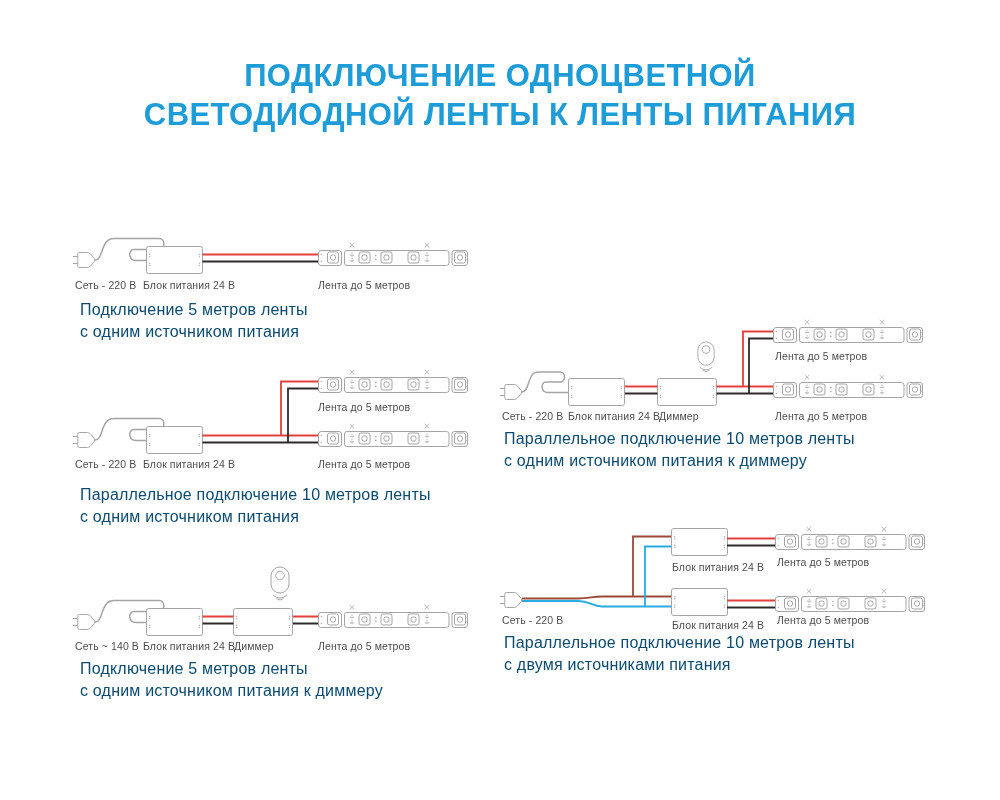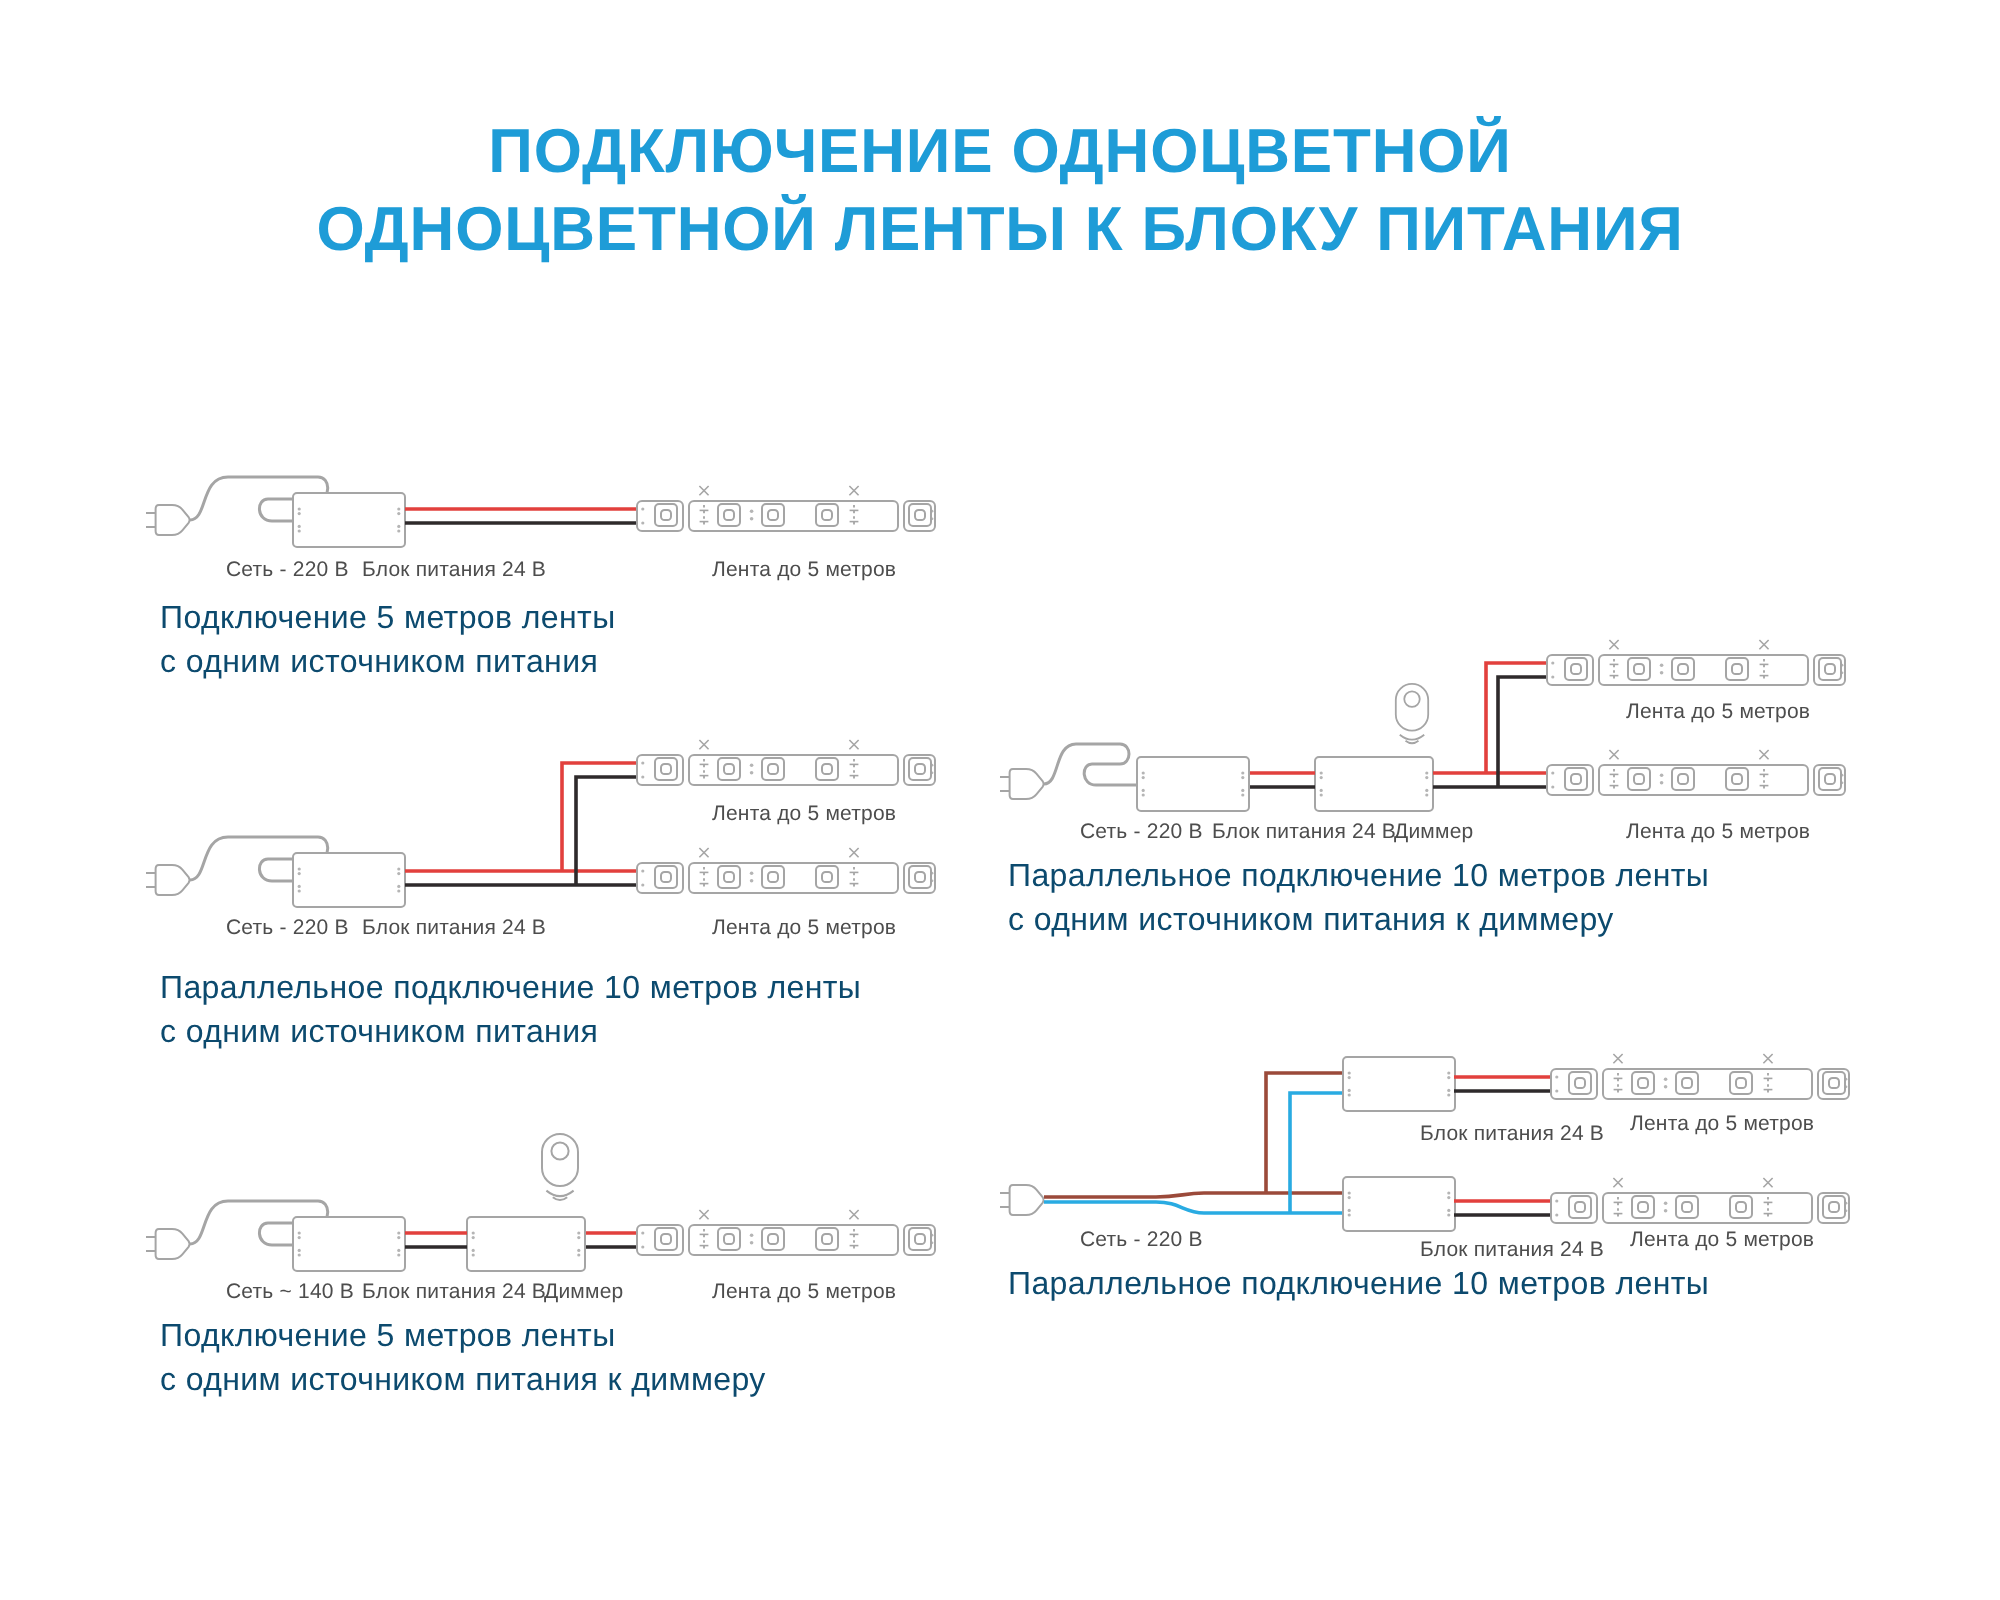--- a/index.html
+++ b/index.html
@@ -2,40 +2,40 @@
 <html><head>
 <meta charset="utf-8">
 <style>
   html,body{margin:0;padding:0;background:#fff;}
   .page{position:relative;width:1000px;height:800px;background:#fff;overflow:hidden;
         font-family:"Liberation Sans", sans-serif;}
   .title{position:absolute;top:56px;left:0;right:0;text-align:center;
          font-size:31px;line-height:39px;font-weight:bold;color:#1e9cd7;letter-spacing:.4px;}
   .title span{display:block;}
   svg.canvas{position:absolute;left:0;top:0;width:1000px;height:800px;}
-  .lbl{position:absolute;font-size:10.5px;color:#4d4d4d;white-space:nowrap;letter-spacing:.1px;margin-left:38px;}
+  .lbl{position:absolute;font-size:10.5px;color:#4d4d4d;white-space:nowrap;letter-spacing:.1px;}
   .caption{position:absolute;font-size:16px;line-height:22px;color:#0c4a6e;
            white-space:nowrap;letter-spacing:.2px;}
   
   .s{stroke:#a5a5a5;fill:#fff;stroke-width:1;}
   .sl{stroke:#a5a5a5;stroke-width:1;fill:none;}
   .cut{stroke:#a5a5a5;stroke-width:.9;stroke-dasharray:1.3 1.5;fill:none;}
   .tick{stroke:#a5a5a5;stroke-width:.8;fill:none;}
   .dot{fill:#b5b5b5;stroke:none;}
   .w{fill:none;stroke-width:1.8;}
   .cord{fill:none;stroke:#a5a5a5;stroke-width:1.5;}
 </style>
 </head>
 <body>
 
 <div class="page">
 
   <div class="title">
     <span>ПОДКЛЮЧЕНИЕ ОДНОЦВЕТНОЙ</span>
-    <span>ОДНОЦВЕТНОЙ ЛЕНТЫ К БЛОКУ ПИТАНИЯ</span>
+    <span>СВЕТОДИОДНОЙ ЛЕНТЫ К ЛЕНТЫ ПИТАНИЯ</span>
   </div>
 
   <svg class="canvas" viewBox="0 0 1000 800">
     <defs>
       <symbol id="sym-plug" viewBox="0 0 23 20">
         <line class="sl" x1="0" y1="6.5" x2="4.8" y2="6.5"></line>
         <line class="sl" x1="0" y1="13.5" x2="4.8" y2="13.5"></line>
         <path class="s" d="M6.5,2.5 L13,2.5 C15.8,2.5 17,3.3 18.2,4.8 L21.3,8.6 C21.8,9.3 21.8,10.7 21.3,11.4 L18.2,15.2 C17,16.7 15.8,17.5 13,17.5 L6.5,17.5 C5.2,17.5 4.8,16.8 4.8,15.5 L4.8,4.5 C4.8,3.2 5.2,2.5 6.5,2.5 Z"></path>
       </symbol>
 
@@ -199,15 +199,16 @@
     <div>с одним источником питания к диммеру</div>
   </div>
 
   <div class="lbl" style="left:777px;top:556px">Лента до 5 метров</div>
   <div class="lbl" style="left:672px;top:561px">Блок питания 24 В</div>
   <div class="lbl" style="left:502px;top:614px">Сеть - 220 В</div>
   <div class="lbl" style="left:777px;top:614px">Лента до 5 метров</div>
   <div class="lbl" style="left:672px;top:619px">Блок питания 24 В</div>
   <div class="caption" style="left:504px;top:632px">
     <div>Параллельное подключение 10 метров ленты</div>
+    <div>с двумя источниками питания</div>
   </div>
 
 </div>
 
 </body></html>

